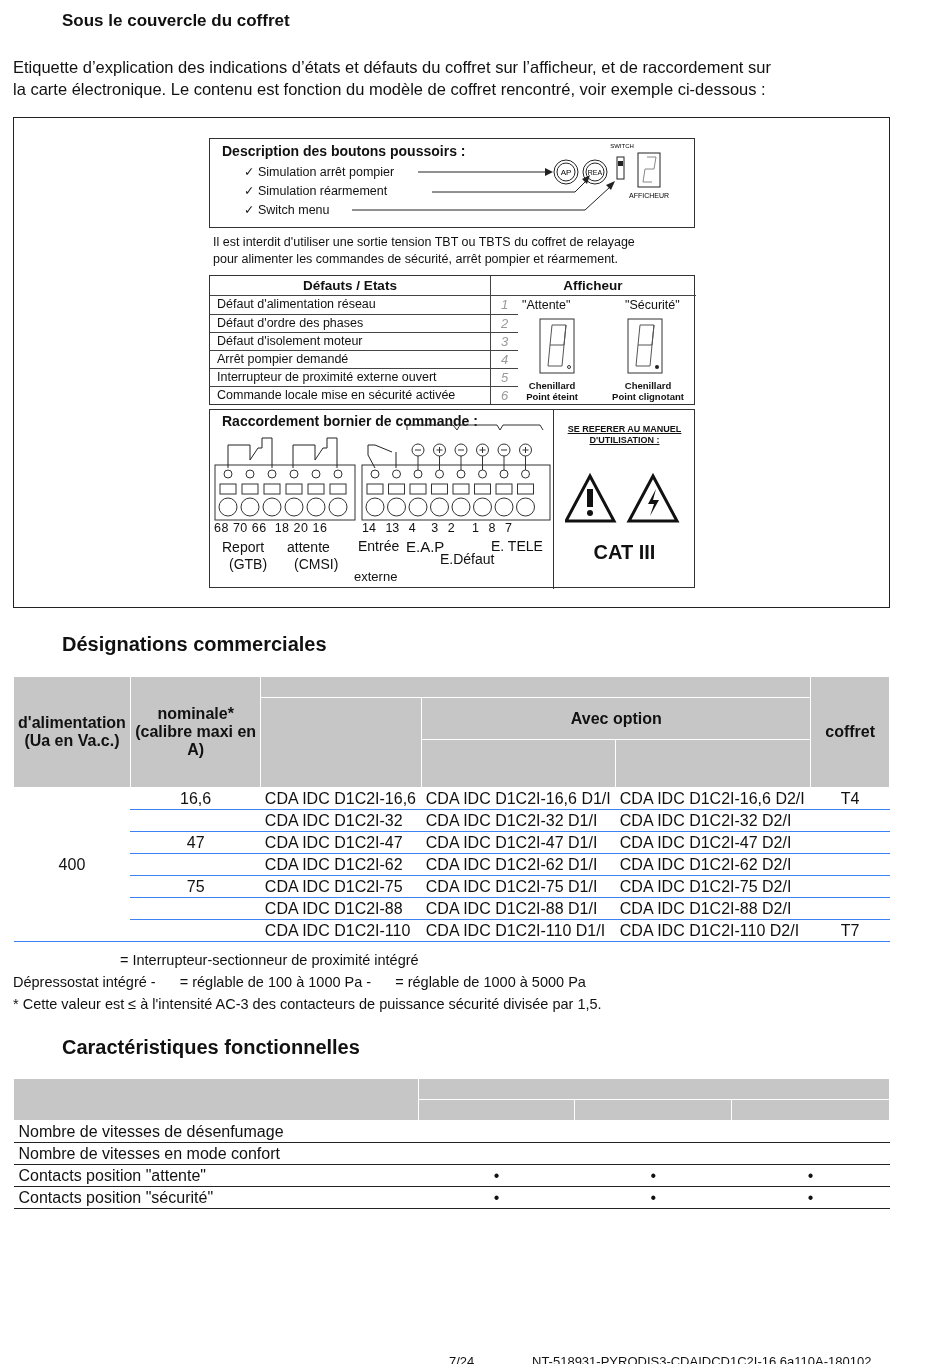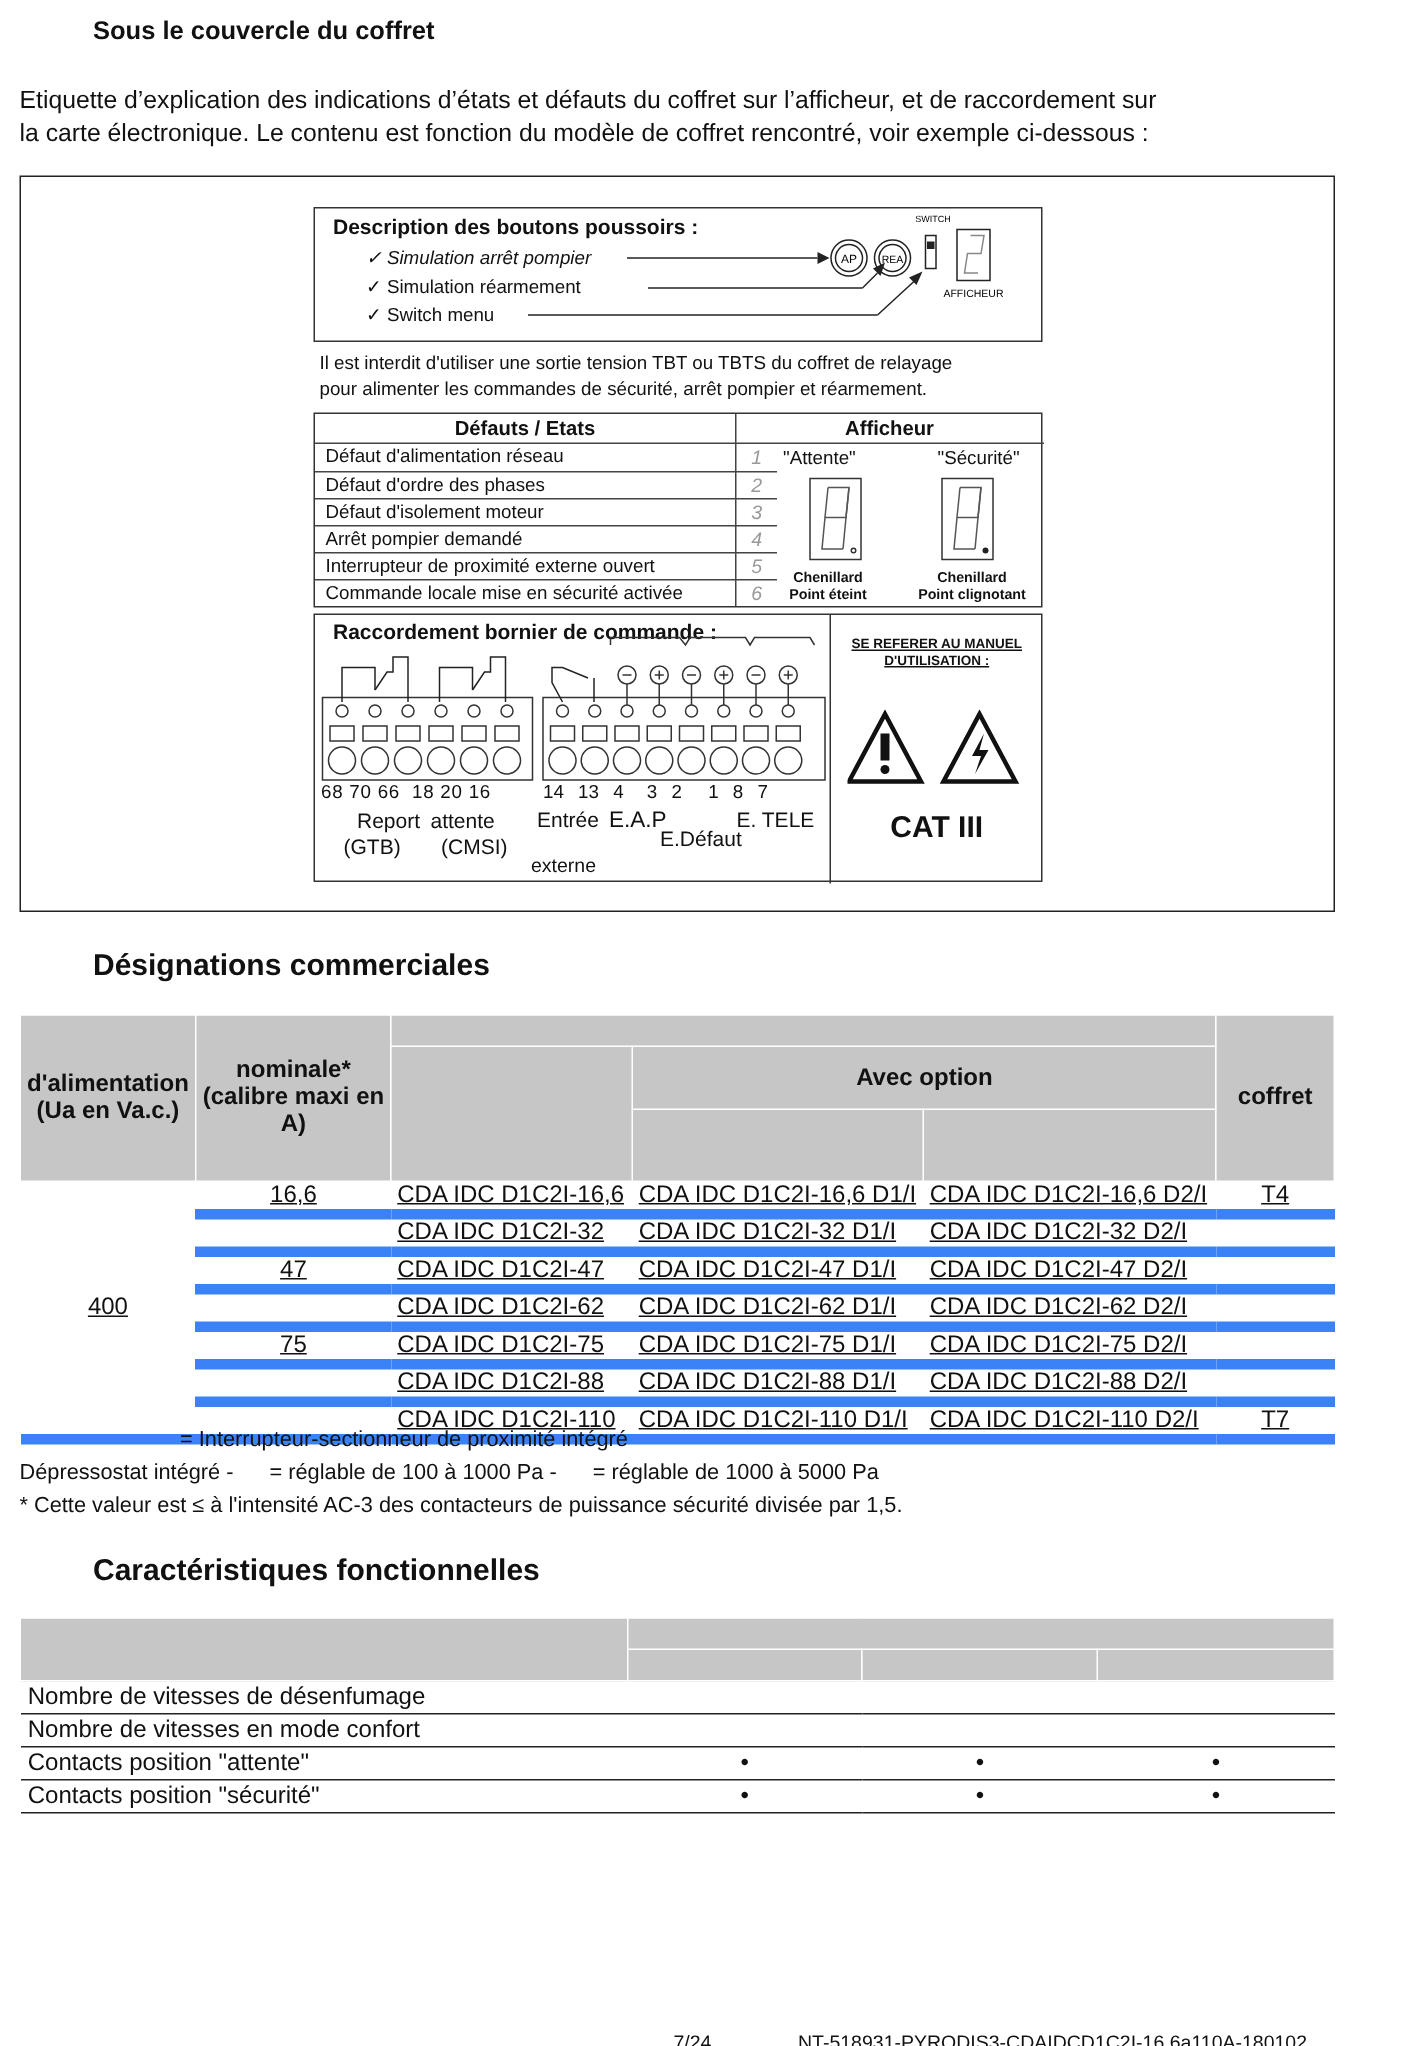--- a/index.html
+++ b/index.html
@@ -20,42 +20,42 @@
   .bold { font-weight: bold; }
 
   
   .dt-row { position: absolute; left: 0; width: 280px; height: 18px; border-top: 1px solid #444; font-size: 12.5px; padding-left: 7px; line-height: 17px; }
   .dt-num { position: absolute; left: 280px; width: 28px; height: 18px; border-top: 1px solid #444; border-left: 1px solid #444; text-align: center; font-size: 13px; color: #999; font-style: italic; line-height: 17px; }
 
   
   table { border-collapse: collapse; position: absolute; }
   #desig-table { left: 13px; top: 676px; width: 877px; font-size: 16px; }
   #desig-table th { background: #c6c6c6; border: 1px solid #fff; font-weight: bold; font-size: 16px; padding: 2px; }
-  #desig-table td { height: 22px; padding: 0 4px; border-bottom: 7px solid #3b82f6; white-space: nowrap; text-decoration: underline; }
+  #desig-table td { height: 22px; padding: 0 4px; border-bottom: 1px solid #3b82f6; white-space: nowrap; }
   #desig-table td.c { text-align: center; }
   #carac-table { left: 13px; top: 1078px; width: 877px; font-size: 16px; }
   #carac-table th { background: #c6c6c6; border: 1px solid #fff; height: 21px; }
   #carac-table td { height: 22px; border-bottom: 1px solid #222; padding: 0 5px; margin-left: 32px; }
   #carac-table td.c { text-align: center; }
   .foot { font-size: 14.5px; }
 </style>
 </head>
 <body>
 
 <div class="abs h3" style="left:62px;top:11px;">Sous le couvercle du coffret</div>
 <div class="abs para" style="left:13px;top:56px;">
   <div>Etiquette d’explication des indications d’états et défauts du coffret sur l’afficheur, et de raccordement sur</div>
   <div>la carte électronique. Le contenu est fonction du modèle de coffret rencontré, voir exemple ci-dessous :</div>
 </div>
 
 <div id="figure-frame" class="abs">
 
   <div class="panel" style="left:195px;top:20px;width:486px;height:90px;">
     <div class="lbl bold" style="left:12px;top:4px;font-size:14px;text-align:center;">Description des boutons poussoirs :</div>
-    <div class="lbl" style="left:34px;top:25px;font-style:italic;"><span>✓</span> <span>Simulation arrêt pompier</span></div>
+    <div class="lbl" style="left:34px;top:25px;"><span>✓</span> <span>Simulation arrêt pompier</span></div>
     <div class="lbl" style="left:34px;top:44px;"><span>✓</span> <span>Simulation réarmement</span></div>
     <div class="lbl" style="left:34px;top:63px;"><span>✓</span> <span>Switch menu</span></div>
     <svg class="abs" style="left:0;top:0" width="486" height="90">
       <line x1="208" y1="33" x2="335" y2="33" stroke="#222"></line>
       <polygon points="335,29 343,33 335,37" fill="#222"></polygon>
       <line x1="222" y1="53" x2="365" y2="53" stroke="#222"></line>
       <line x1="365" y1="53" x2="375" y2="43" stroke="#222"></line>
       <polygon points="372,40 380,36 377,45" fill="#222"></polygon>
       <line x1="142" y1="71" x2="375" y2="71" stroke="#222"></line>
       <line x1="375" y1="71" x2="400" y2="48" stroke="#222"></line>
@@ -213,21 +213,21 @@
     <div class="lbl" style="left:152px;top:111px;font-size:12.5px;word-spacing:6px;">
       <span>14</span>
       <span>13</span>
       <span>4</span>
       <span style="margin-left:6px">3</span>
       <span>2</span>
       <span style="margin-left:8px">1</span>
       <span>8</span>
       <span>7</span>
     </div>
-    <div class="lbl" style="left:28px;top:129px;font-size:14px;">Report</div>
+    <div class="lbl" style="left:12px;top:129px;font-size:14px;">Report</div>
     <div class="lbl" style="left:77px;top:129px;font-size:14px;">attente</div>
     <div class="lbl" style="left:19px;top:146px;font-size:14px;">(GTB)</div>
     <div class="lbl" style="left:84px;top:146px;font-size:14px;">(CMSI)</div>
     <div class="lbl" style="left:148px;top:128px;font-size:14px;">Entrée</div>
     <div class="lbl" style="left:196px;top:128px;font-size:15px;">E.A.P</div>
     <div class="lbl" style="left:230px;top:141px;font-size:14px;">E.Défaut</div>
     <div class="lbl" style="left:281px;top:128px;font-size:14px;">E. TELE</div>
     <div class="lbl" style="left:144px;top:159px;font-size:13px;">externe</div>
 
     <div class="lbl bold" style="left:343px;top:14px;width:143px;text-align:center;font-size:9px;line-height:11px;text-decoration:underline;">

